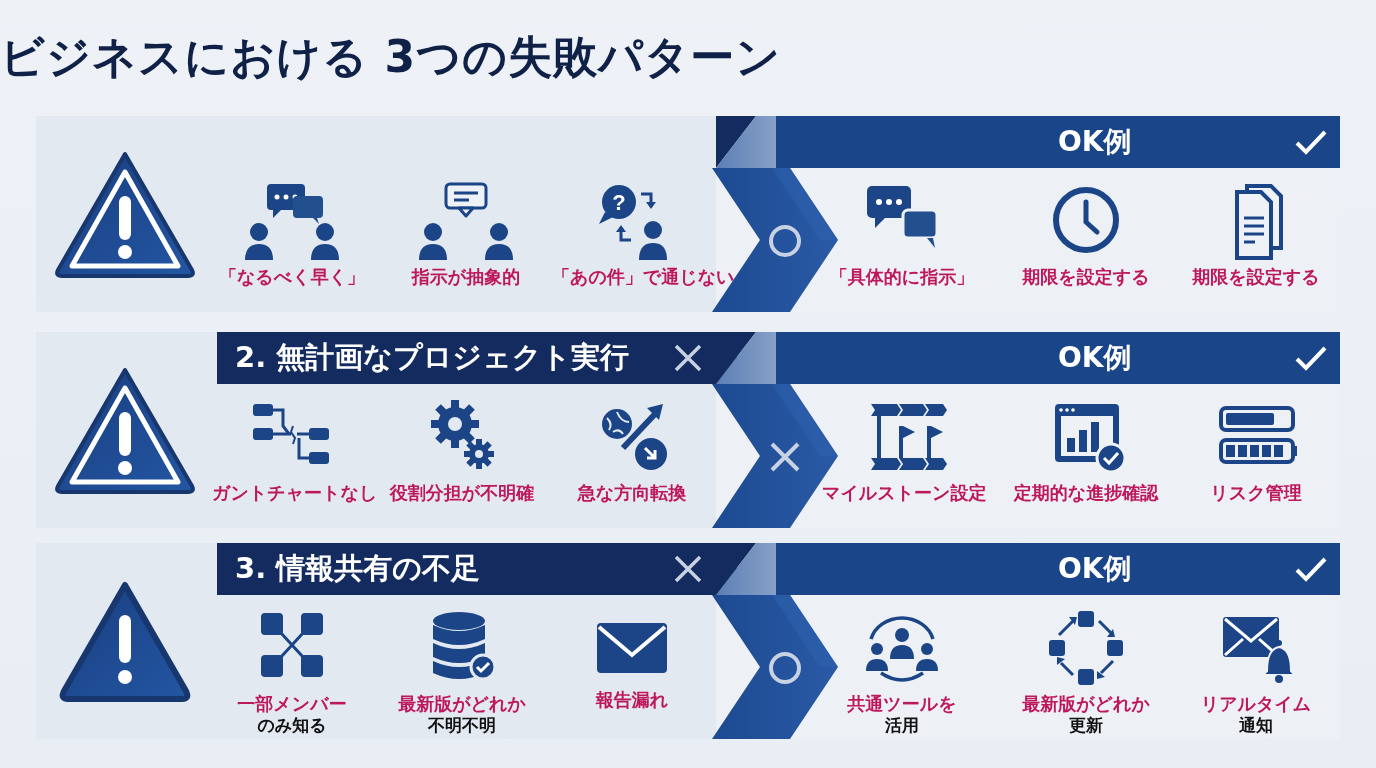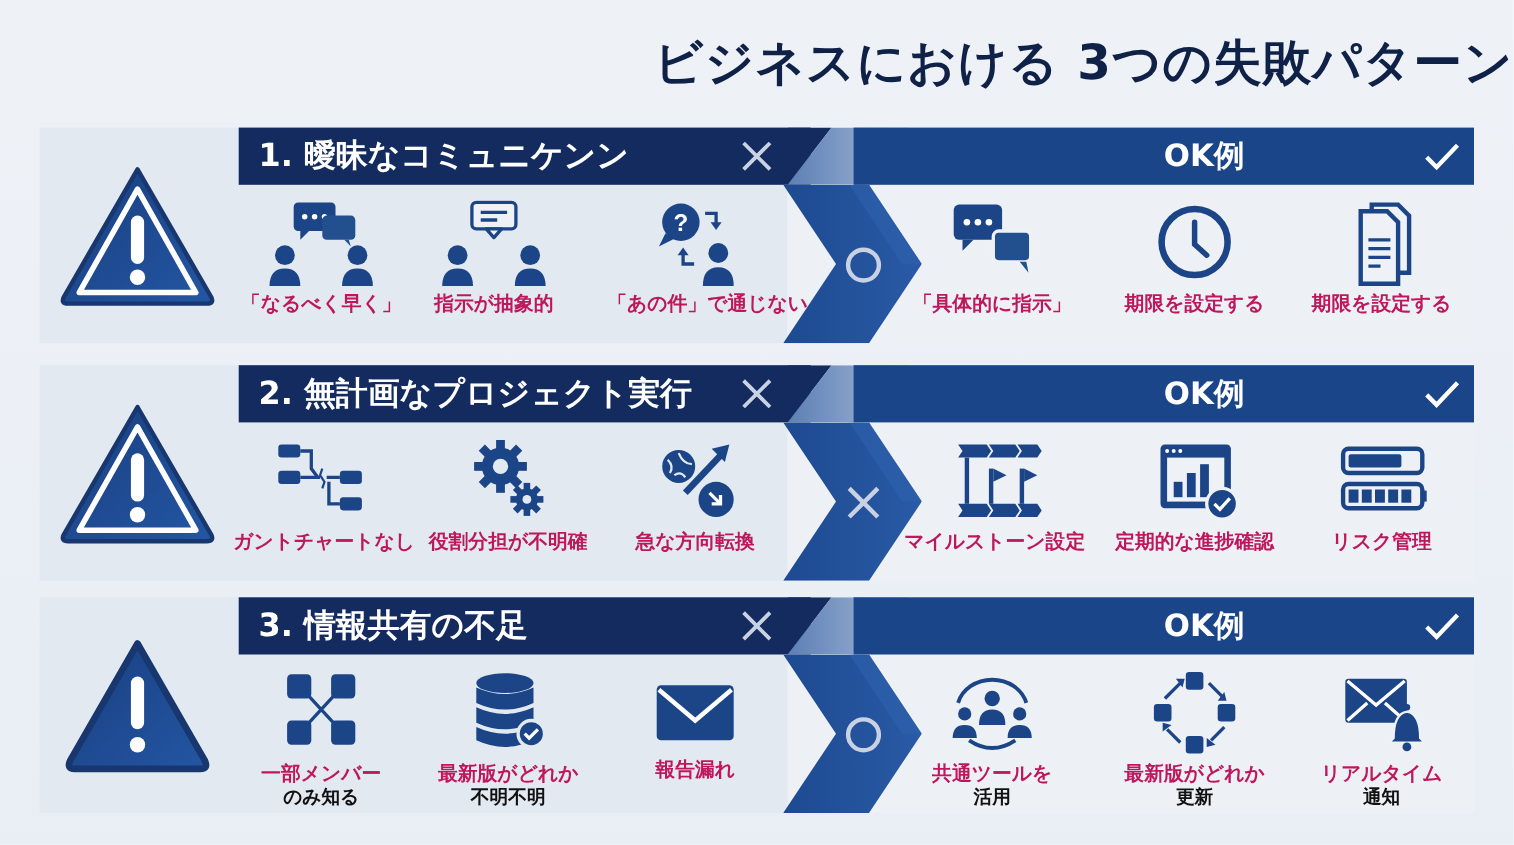--- a/index.html
+++ b/index.html
@@ -5,21 +5,21 @@
   * { box-sizing: border-box; margin: 0; padding: 0; }
   html, body { width: 1376px; height: 768px; overflow: hidden; }
   body {
     background: linear-gradient(180deg, #eef2f7 0%, #e9eef5 100%);
     font-family: "DejaVu Sans", "Liberation Sans", sans-serif;
     color: #111;
     position: relative;
   }
   .title {
     position: absolute; left: 0; top: 28px; width: 1376px;
-    text-align: right; font-size: 44px; font-weight: bold;
+    text-align: left; font-size: 44px; font-weight: bold;
     color: #0f2147; letter-spacing: 1px;
   }
   .row {
     position: absolute; left: 36px; width: 1304px; height: 196px;
   }
   .row-bg {
     position: absolute; left: 0; top: 0; width: 680px; height: 196px;
     background: #e3e9f1;
   }
   .row-bg-right {
@@ -98,26 +98,20 @@
 
 <div class="row" style="top:116px">
   <div class="row-bg"></div>
   <div class="row-bg-right"></div>
   <svg class="warn" viewBox="0 0 150 136">
     <path d="M75 8 L142 124 Q145 130 138 130 L12 130 Q5 130 8 124 Z" fill="url(#gNavy)" stroke="#17376e" stroke-width="4" stroke-linejoin="round"></path>
     <path d="M75 26 L128 120 L22 120 Z" fill="none" stroke="#fff" stroke-width="5" stroke-linejoin="round"></path>
     <rect x="69" y="50" width="12" height="44" rx="6" fill="#fff"></rect>
     <circle cx="75" cy="106" r="7" fill="#fff"></circle>
   </svg>
-  <div class="ng-bar">
-    <span class="ng-title">1. 曖昧なコミュニケンン</span>
-    <svg class="x-mark" viewBox="0 0 32 32">
-        <path d="M4 4 L28 28 M28 4 L4 28" stroke="#c9d2e2" stroke-width="3.5"></path>
-      </svg>
-  </div>
   <svg class="diag" viewBox="0 0 110 52">
     <polygon points="0,0 40,0 0,52" fill="#132b5e"></polygon>
     <polygon points="40,0 110,0 70,52 0,52" fill="url(#gDiag)"></polygon>
   </svg>
   <div class="ok-bar"></div>
   <span class="ok-title">OK例</span>
   <svg class="check" viewBox="0 0 34 28">
       <path d="M3 15 L12 24 L31 4" fill="none" stroke="#fff" stroke-width="4"></path>
     </svg>
   <svg class="chevron" viewBox="0 0 126 144">
@@ -137,21 +131,21 @@
         <circle cx="58" cy="15" r="2.5" fill="#fff"></circle>
       <rect x="56" y="14" width="30" height="22" rx="4" fill="#22508f"></rect>
         <polygon points="76,36 82,42 80,36" fill="#22508f"></polygon>
       <circle cx="22" cy="50" r="9" fill="#1c4587"></circle>
         <path d="M8 78 Q8 62 22 62 Q36 62 36 78 Z" fill="#1c4587"></path>
       <circle cx="88" cy="50" r="9" fill="#1c4587"></circle>
         <path d="M74 78 Q74 62 88 62 Q102 62 102 78 Z" fill="#1c4587"></path>
     </svg>
     <span class="lb">「なるべく早く」</span>
   </div>
-  <div class="item" style="left:333px;top:66px">
+  <div class="item" style="left:350px;top:66px">
     <svg class="ic" viewBox="0 0 110 80">
       <rect x="35" y="2" width="40" height="24" rx="4" fill="#eef2f7" stroke="#1c4587" stroke-width="3"></rect>
         <polygon points="48,26 55,34 62,26" fill="#eef2f7" stroke="#1c4587" stroke-width="3" stroke-linejoin="round"></polygon>
       <line x1="43" y1="11" x2="67" y2="11" stroke="#1c4587" stroke-width="3"></line>
         <line x1="43" y1="18" x2="58" y2="18" stroke="#1c4587" stroke-width="3"></line>
       <circle cx="22" cy="50" r="9" fill="#1c4587"></circle>
         <path d="M8 78 Q8 62 22 62 Q36 62 36 78 Z" fill="#1c4587"></path>
       <circle cx="88" cy="50" r="9" fill="#1c4587"></circle>
         <path d="M74 78 Q74 62 88 62 Q102 62 102 78 Z" fill="#1c4587"></path>
     </svg>

